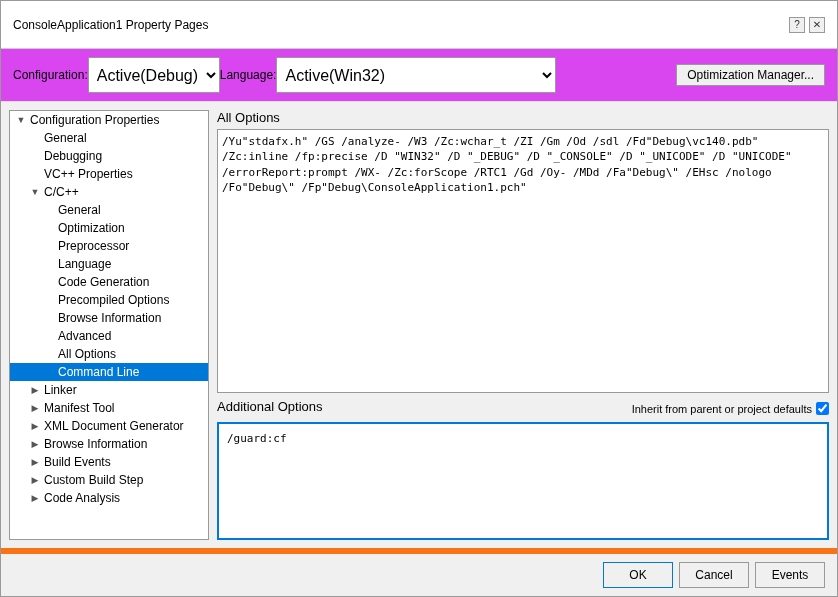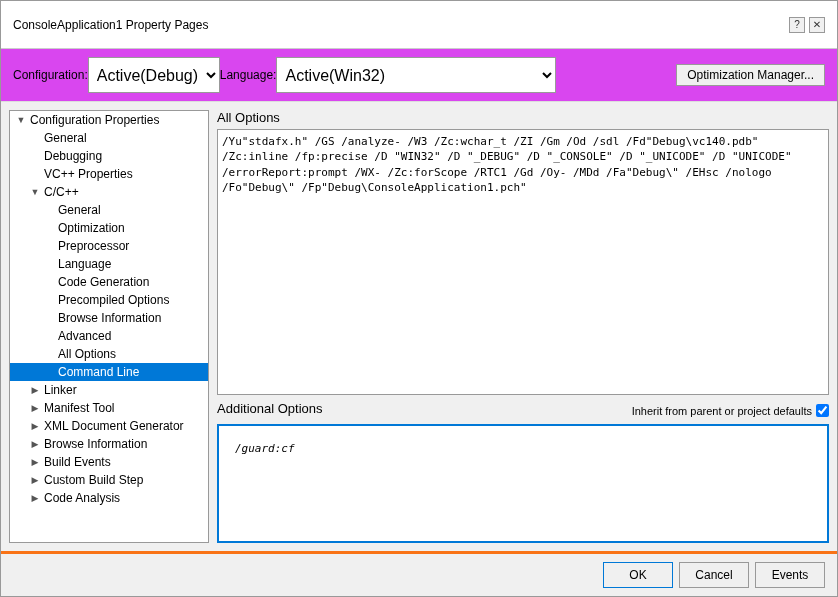--- a/index.html
+++ b/index.html
@@ -166,32 +166,31 @@
       align-items: flex-end;
       gap: 4px;
       font-size: 11px;
     }
     .additional-textarea {
       flex: 1;
       border: 2px solid #0078d7;
       background: #fff;
       font-family: 'Consolas', monospace;
       font-size: 11px;
-      padding: 16px;
+      padding: 8px;
       resize: none;
       overflow-y: auto;
       color: #000;
-      font-style: italic;
     }
     .button-bar {
       padding: 8px 12px;
       display: flex;
       justify-content: flex-end;
       gap: 6px;
-      border-top: 3px solid #f97316;
+      border-top: 6px solid #f97316;
       background: #f0f0f0;
     }
     .dialog-btn {
       height: 26px;
       min-width: 70px;
       padding: 0 12px;
       border: 1px solid #999;
       background: #f0f0f0;
       font-size: 12px;
       cursor: pointer;

